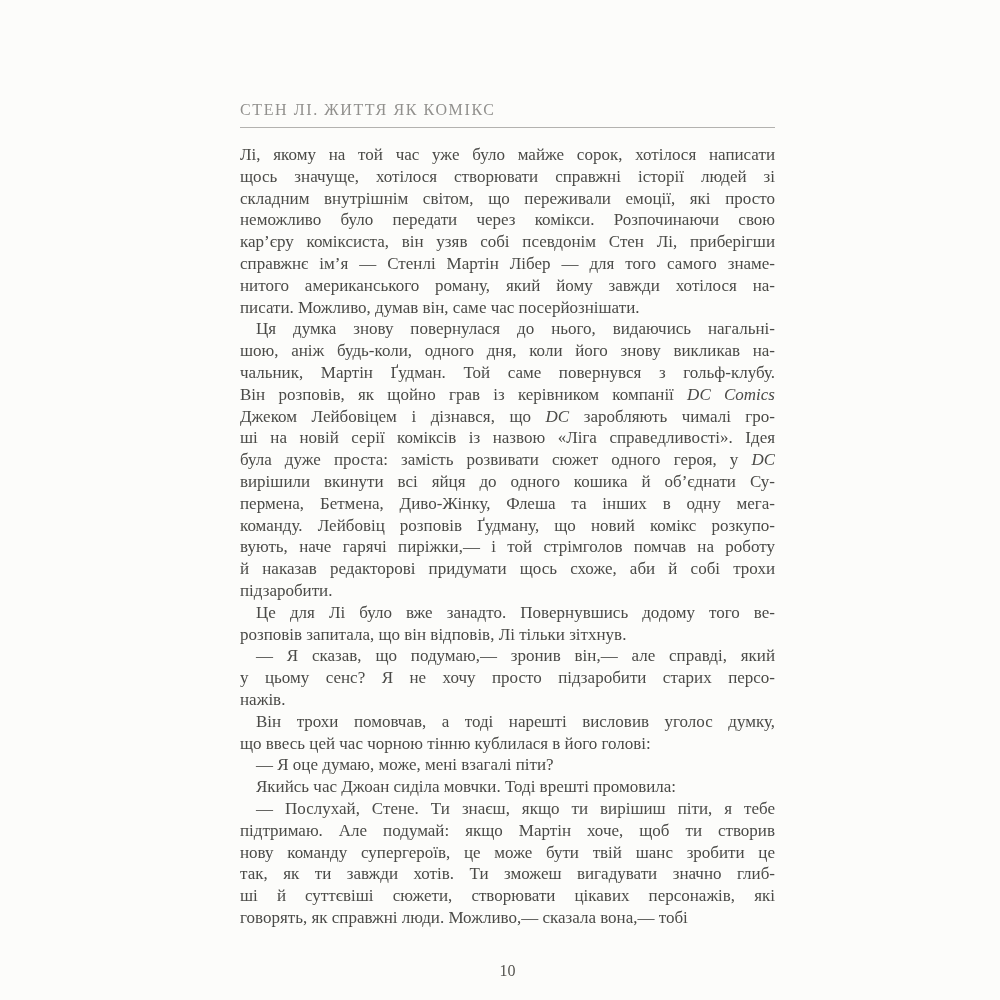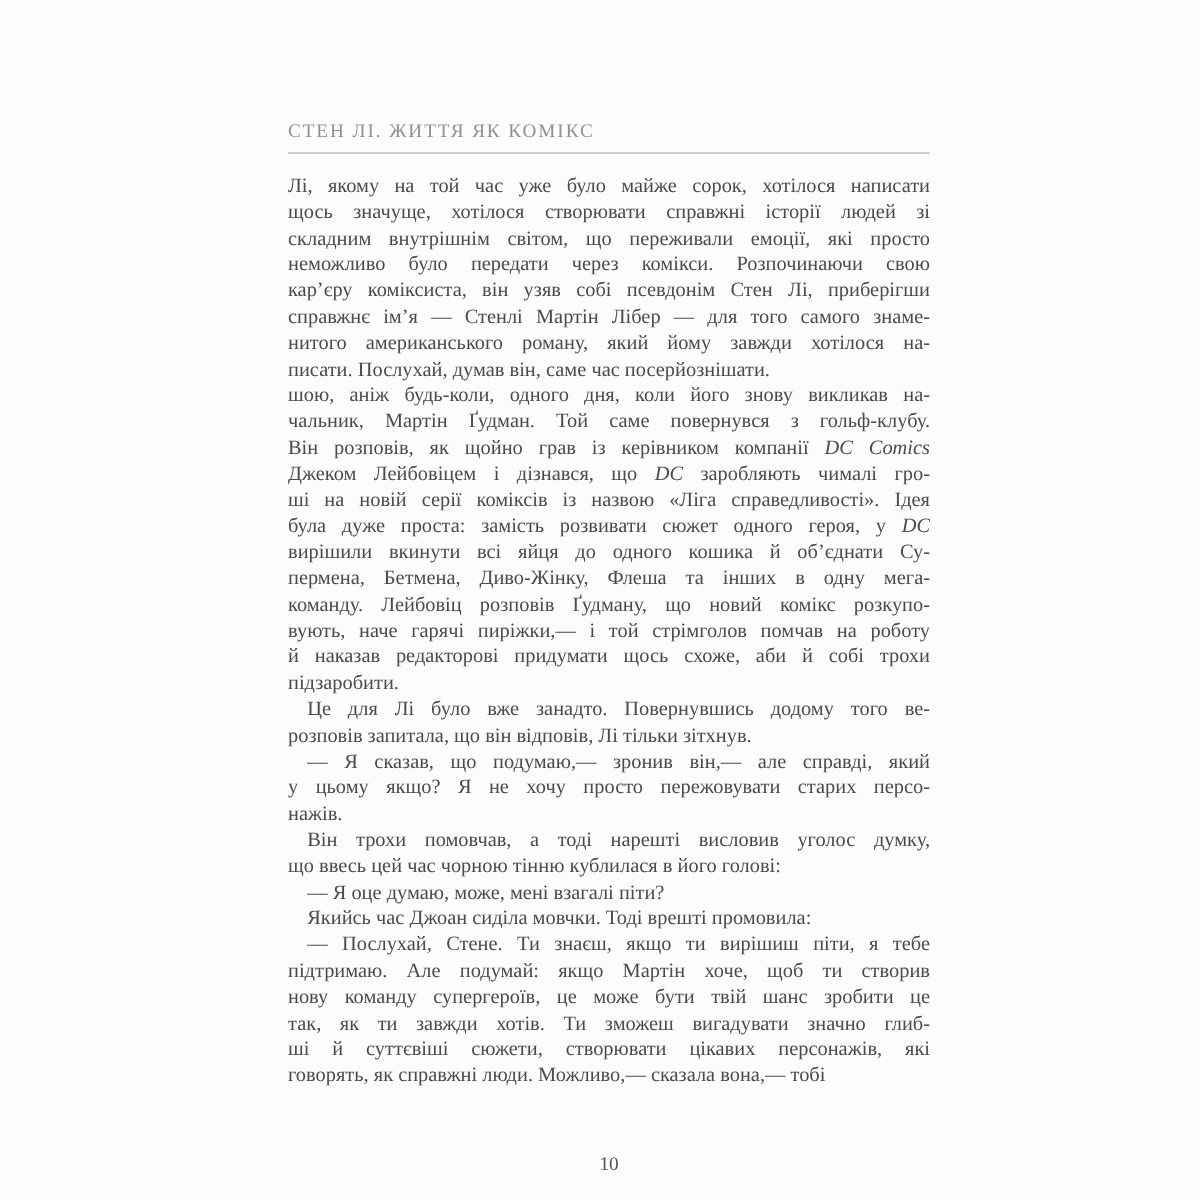--- a/index.html
+++ b/index.html
@@ -75,43 +75,44 @@
   <div class="header-rule"></div>
   <div class="body-text">
       <div class="paragraph">
         <div class="line">Лі, якому на той час уже було майже сорок, хотілося написати</div>
         <div class="line">щось значуще, хотілося створювати справжні історії людей зі</div>
         <div class="line">складним внутрішнім світом, що переживали емоції, які просто</div>
         <div class="line">неможливо було передати через комікси. Розпочинаючи свою</div>
         <div class="line">кар’єру коміксиста, він узяв собі псевдонім Стен Лі, приберігши</div>
         <div class="line">справжнє ім’я — Стенлі Мартін Лібер — для того самого знаме-</div>
         <div class="line">нитого американського роману, який йому завжди хотілося на-</div>
-        <div class="line para-end">писати. Послухай, думав він, саме час посерйознішати.</div>
+        <div class="line para-end">писати. Можливо, думав він, саме час посерйознішати.</div>
       </div>
       <div class="paragraph">
+        <div class="line indent">Ця думка знову повернулася до нього, видаючись нагальні-</div>
         <div class="line">шою, аніж будь-коли, одного дня, коли його знову викликав на-</div>
         <div class="line">чальник, Мартін Ґудман. Той саме повернувся з гольф-клубу.</div>
         <div class="line">Він розповів, як щойно грав із керівником компанії <i>DC Comics</i></div>
         <div class="line">Джеком Лейбовіцем і дізнався, що <i>DC</i> заробляють чималі гро-</div>
         <div class="line">ші на новій серії коміксів із назвою «Ліга справедливості». Ідея</div>
         <div class="line">була дуже проста: замість розвивати сюжет одного героя, у <i>DC</i></div>
         <div class="line">вирішили вкинути всі яйця до одного кошика й об’єднати Су-</div>
         <div class="line">пермена, Бетмена, Диво-Жінку, Флеша та інших в одну мега-</div>
         <div class="line">команду. Лейбовіц розповів Ґудману, що новий комікс розкупо-</div>
         <div class="line">вують, наче гарячі пиріжки,— і той стрімголов помчав на роботу</div>
         <div class="line">й наказав редакторові придумати щось схоже, аби й собі трохи</div>
         <div class="line para-end">підзаробити.</div>
       </div>
       <div class="paragraph">
         <div class="line indent">Це для Лі було вже занадто. Повернувшись додому того ве-</div>
         <div class="line para-end">розповів запитала, що він відповів, Лі тільки зітхнув.</div>
       </div>
       <div class="paragraph">
         <div class="line indent">— Я сказав, що подумаю,— зронив він,— але справді, який</div>
-        <div class="line">у цьому якщо? Я не хочу просто пережовувати старих персо-</div>
+        <div class="line">у цьому сенс? Я не хочу просто підзаробити старих персо-</div>
         <div class="line para-end">нажів.</div>
       </div>
       <div class="paragraph">
         <div class="line indent">Він трохи помовчав, а тоді нарешті висловив уголос думку,</div>
         <div class="line para-end">що ввесь цей час чорною тінню кублилася в його голові:</div>
       </div>
       <div class="paragraph">
         <div class="line indent para-end">— Я оце думаю, може, мені взагалі піти?</div>
       </div>
       <div class="paragraph">

